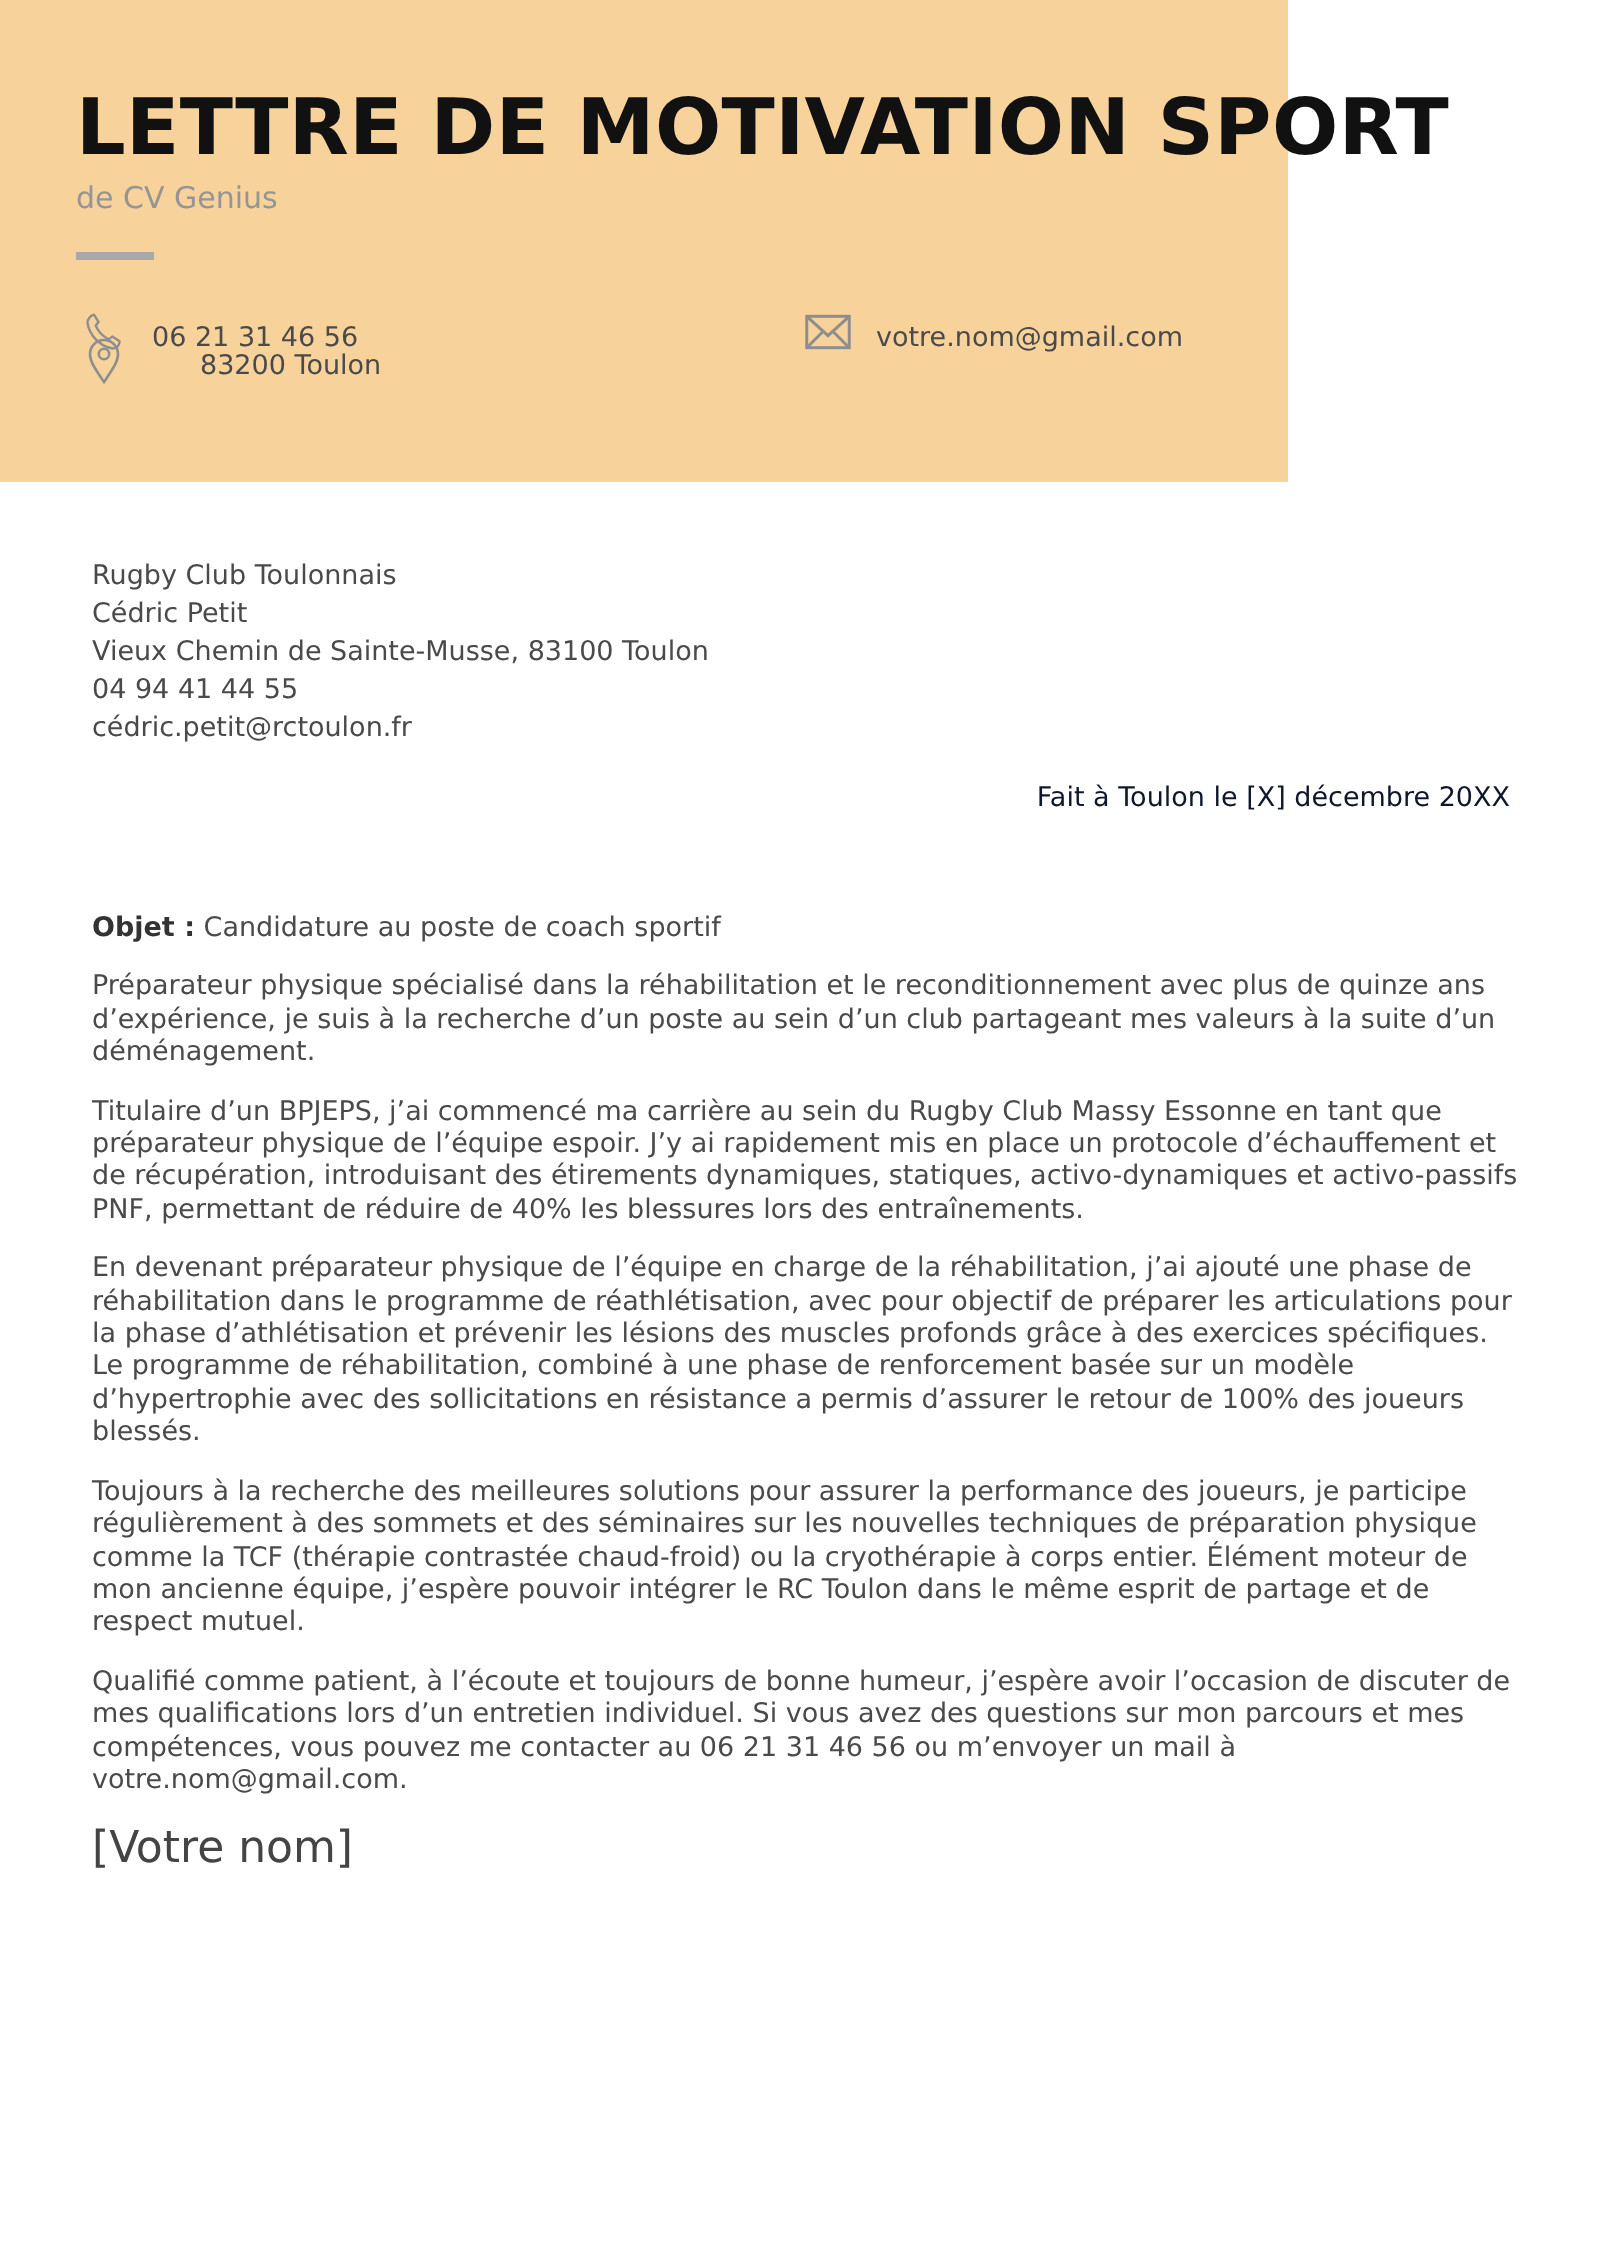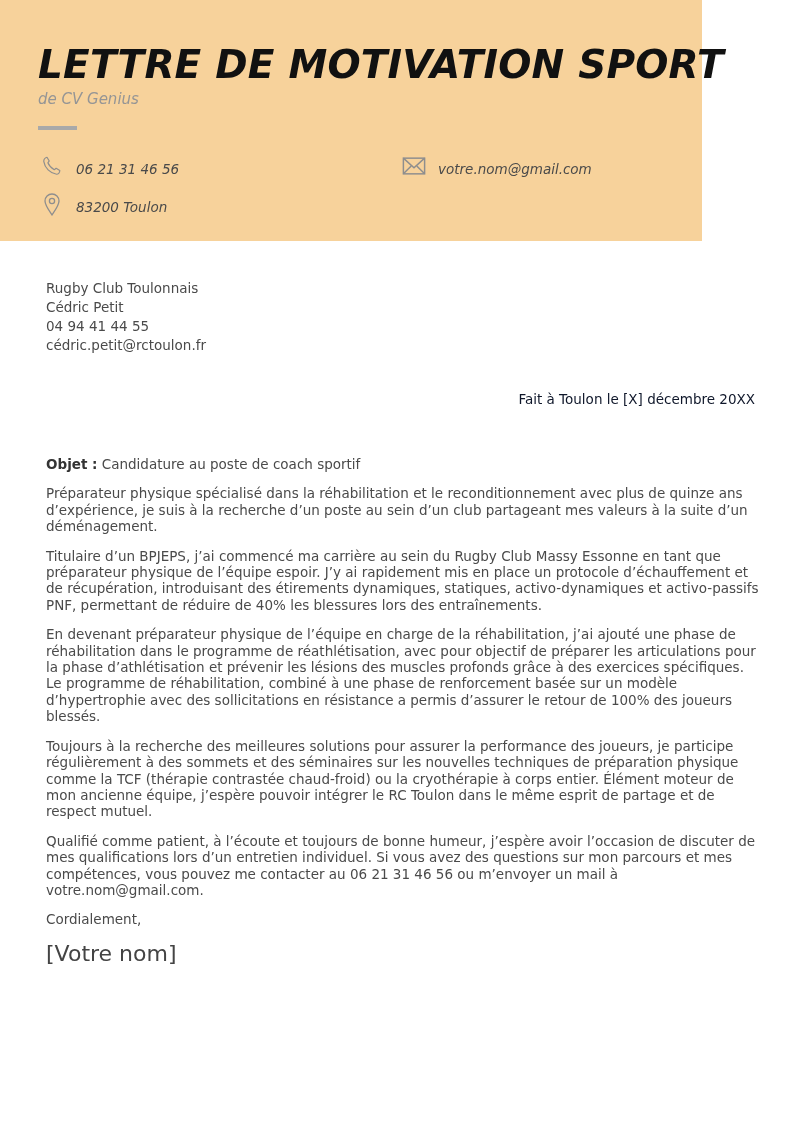--- a/index.html
+++ b/index.html
@@ -1,22 +1,21 @@
 <!DOCTYPE html>
 <html><head>
   <meta charset="utf-8">
   <style>
     * { margin: 0; padding: 0; box-sizing: border-box; }
     html, body { width: 800px; height: 1132px; background: #ffffff; }
     body { font-family: "DejaVu Sans", sans-serif; color: #4a4a4a; position: relative; overflow: hidden; }
 
     .header {
-      position: absolute; left: 0; top: 0; width: 702px; height: 241px;
+      position: absolute; left: 0; top: 0; width: 644px; height: 241px;
       background: #f7d29b;
-      font-style: italic;
     }
     .title {
       position: absolute; left: 38px; top: 40px;
       font-family: "DejaVu Sans", sans-serif; font-weight: bold;
       font-size: 39px; letter-spacing: 0.2px; color: #111111;
       white-space: nowrap; line-height: 50px;
     }
     .subtitle {
       position: absolute; left: 38px; top: 89px;
       font-size: 15px; color: #959595; line-height: 20px;
@@ -24,21 +23,21 @@
     .divider {
       position: absolute; left: 38px; top: 126px; width: 39px; height: 4px;
       background: #a9a9a9;
     }
     .contact {
       position: absolute; display: flex; align-items: flex-end;
       font-size: 13.5px; color: #4a4a4a; line-height: 18px;
     }
     .contact .icon { width: 24px; height: 24px; margin-right: 12px; display: flex; align-items: center; justify-content: center; }
     .c-phone { left: 40px; top: 154px; }
-    .c-loc   { left: 40px; top: 192px; }
+    .c-loc   { left: 40px; top: 168px; gap: 24px; }
     .c-email { left: 362px; top: 154px; padding-left: 40px; }
 
     .recipient {
       position: absolute; left: 46px; top: 279px;
       font-size: 13.5px; line-height: 19px; color: #4a4a4a;
     }
     .recipient div { white-space: nowrap; }
 
     .date {
       position: absolute; right: 45px; top: 391px;
@@ -93,30 +92,30 @@
         <path d="M24.5 18.5 L16 10"></path>
       </svg>
     </span>
     <span>votre.nom@gmail.com</span>
   </div>
 </div>
 
 <div class="recipient">
   <div>Rugby Club Toulonnais</div>
   <div>Cédric Petit</div>
+  <div>Vieux Chemin de Sainte-Musse, 83100 Toulon</div>
   <div>04 94 41 44 55</div>
   <div>cédric.petit@rctoulon.fr</div>
 </div>
 
 <div class="date">Fait à Toulon le [X] décembre 20XX</div>
 
 <div class="body">
   <div class="object">
     <b>Objet :</b><span> Candidature au poste de coach sportif</span>
   </div>
   <p class="para">Préparateur physique spécialisé dans la réhabilitation et le reconditionnement avec plus de quinze ans d’expérience, je suis à la recherche d’un poste au sein d’un club partageant mes valeurs à la suite d’un déménagement.</p>
   <p class="para">Titulaire d’un BPJEPS, j’ai commencé ma carrière au sein du Rugby Club Massy Essonne en tant que préparateur physique de l’équipe espoir. J’y ai rapidement mis en place un protocole d’échauffement et de récupération, introduisant des étirements dynamiques, statiques, activo-dynamiques et activo-passifs PNF, permettant de réduire de 40% les blessures lors des entraînements.</p>
   <p class="para">En devenant préparateur physique de l’équipe en charge de la réhabilitation, j’ai ajouté une phase de réhabilitation dans le programme de réathlétisation, avec pour objectif de préparer les articulations pour la phase d’athlétisation et prévenir les lésions des muscles profonds grâce à des exercices spécifiques. Le programme de réhabilitation, combiné à une phase de renforcement basée sur un modèle d’hypertrophie avec des sollicitations en résistance a permis d’assurer le retour de 100% des joueurs blessés.</p>
   <p class="para">Toujours à la recherche des meilleures solutions pour assurer la performance des joueurs, je participe régulièrement à des sommets et des séminaires sur les nouvelles techniques de préparation physique comme la TCF (thérapie contrastée chaud-froid) ou la cryothérapie à corps entier. Élément moteur de mon ancienne équipe, j’espère pouvoir intégrer le RC Toulon dans le même esprit de partage et de respect mutuel.</p>
   <p class="para">Qualifié comme patient, à l’écoute et toujours de bonne humeur, j’espère avoir l’occasion de discuter de mes qualifications lors d’un entretien individuel. Si vous avez des questions sur mon parcours et mes compétences, vous pouvez me contacter au 06 21 31 46 56 ou m’envoyer un mail à votre.nom@gmail.com.</p>
-  <p class="closing">Cordialement,</p>
   <div class="signature">[Votre nom]</div>
 </div>
 
 </body></html>

